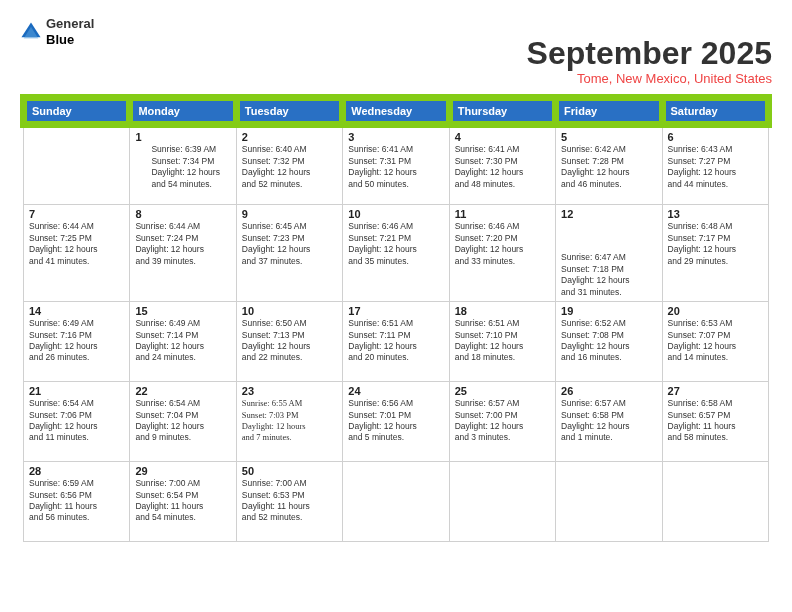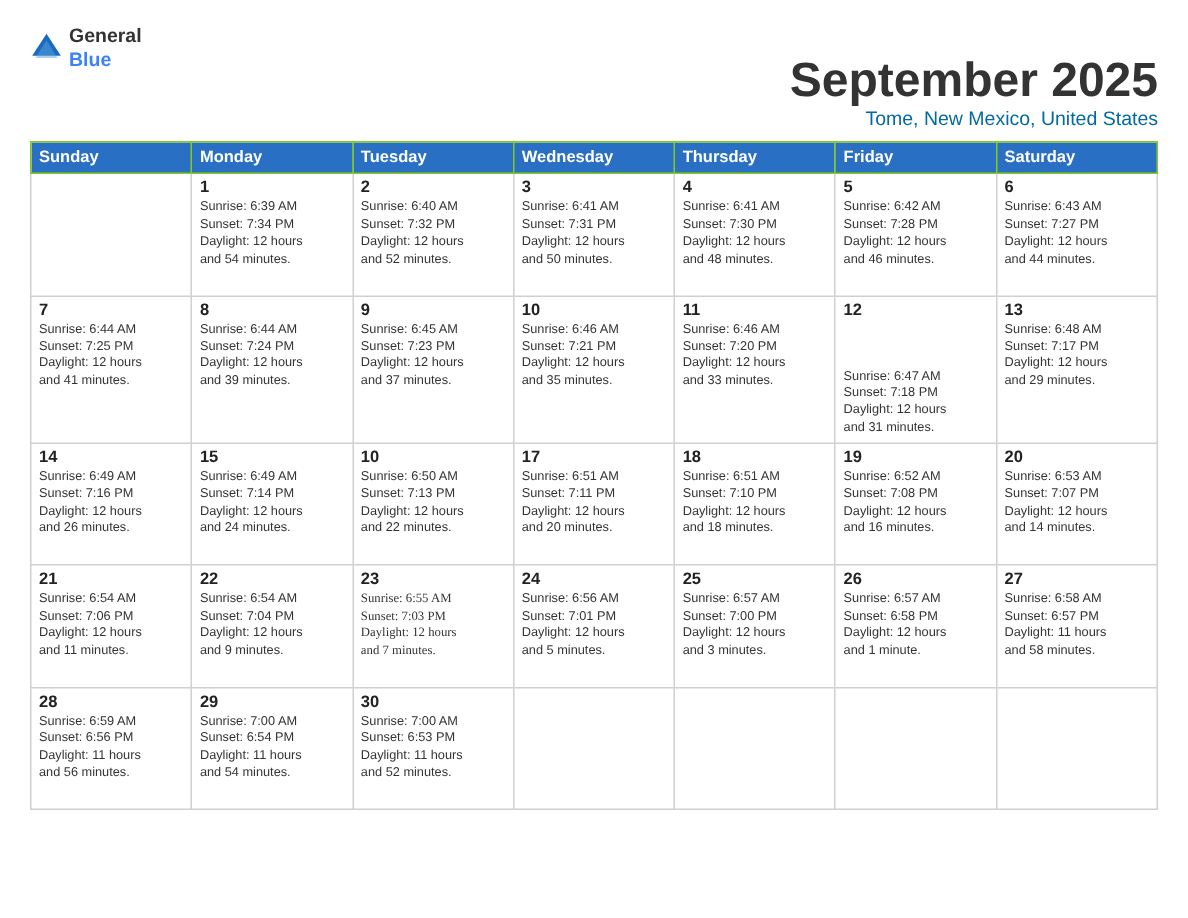--- a/index.html
+++ b/index.html
@@ -28,55 +28,55 @@
       align-items: center;
     }
     .logo-text {
       display: flex;
       flex-direction: column;
       font-size: 13px;
       font-weight: bold;
       line-height: 1.2;
     }
     .logo-general { color: #333; }
-    .logo-blue { color: #3b82f6; }
+    .logo-blue { color: #000000; }
     .logo-icon {
       width: 22px;
       height: 22px;
       margin-right: 4px;
     }
     .title-block {
       text-align: right;
     }
     .month-title {
       font-size: 32px;
       font-weight: bold;
       color: #333;
       line-height: 1.1;
       margin-top: 20px;
     }
     .location {
       font-size: 13px;
-      color: #0369a1;
+      color: #ef4444;
     }
     .calendar {
       flex: 1;
       border: 1px solid #ccc;
       border-collapse: collapse;
       width: 100%;
       table-layout: fixed;
     }
     .calendar th {
       background: #2970c4;
       color: #fff;
       font-size: 11px;
       font-weight: bold;
       padding: 4px 5px;
       text-align: left;
-      border: 1px solid #84cc16;
+      border: 7px solid #84cc16;
     }
     .calendar td {
       vertical-align: top;
       padding: 3px 5px;
       border: 1px solid #d0d0d0;
       font-size: 9px;
       color: #333;
       background: #fff;
       height: 80px;
     }
@@ -127,21 +127,21 @@
         <th>Thursday</th>
         <th>Friday</th>
         <th>Saturday</th>
       </tr>
     </thead>
     <tbody id="calendar-body">
     <tr>
           <td class="empty-cell"></td>
           <td>
             <span class="day-number">1</span>
-            <div class="day-info" style="white-space: pre-line;">Sunrise: 6:39 AM
+            <div class="day-info" style="white-space: pre-line; margin-left: 16px;">Sunrise: 6:39 AM
 Sunset: 7:34 PM
 Daylight: 12 hours
 and 54 minutes.</div>
           </td>
           <td>
             <span class="day-number">2</span>
             <div class="day-info" style="white-space: pre-line;">Sunrise: 6:40 AM
 Sunset: 7:32 PM
 Daylight: 12 hours
 and 52 minutes.</div>
@@ -337,21 +337,21 @@
 and 56 minutes.</div>
           </td>
           <td>
             <span class="day-number">29</span>
             <div class="day-info" style="white-space: pre-line;">Sunrise: 7:00 AM
 Sunset: 6:54 PM
 Daylight: 11 hours
 and 54 minutes.</div>
           </td>
           <td>
-            <span class="day-number">30</span>
+            <span class="day-number">50</span>
             <div class="day-info" style="white-space: pre-line;">Sunrise: 7:00 AM
 Sunset: 6:53 PM
 Daylight: 11 hours
 and 52 minutes.</div>
           </td>
           <td class="empty-cell"></td>
           <td class="empty-cell"></td>
           <td class="empty-cell"></td>
           <td class="empty-cell"></td>
         </tr>

